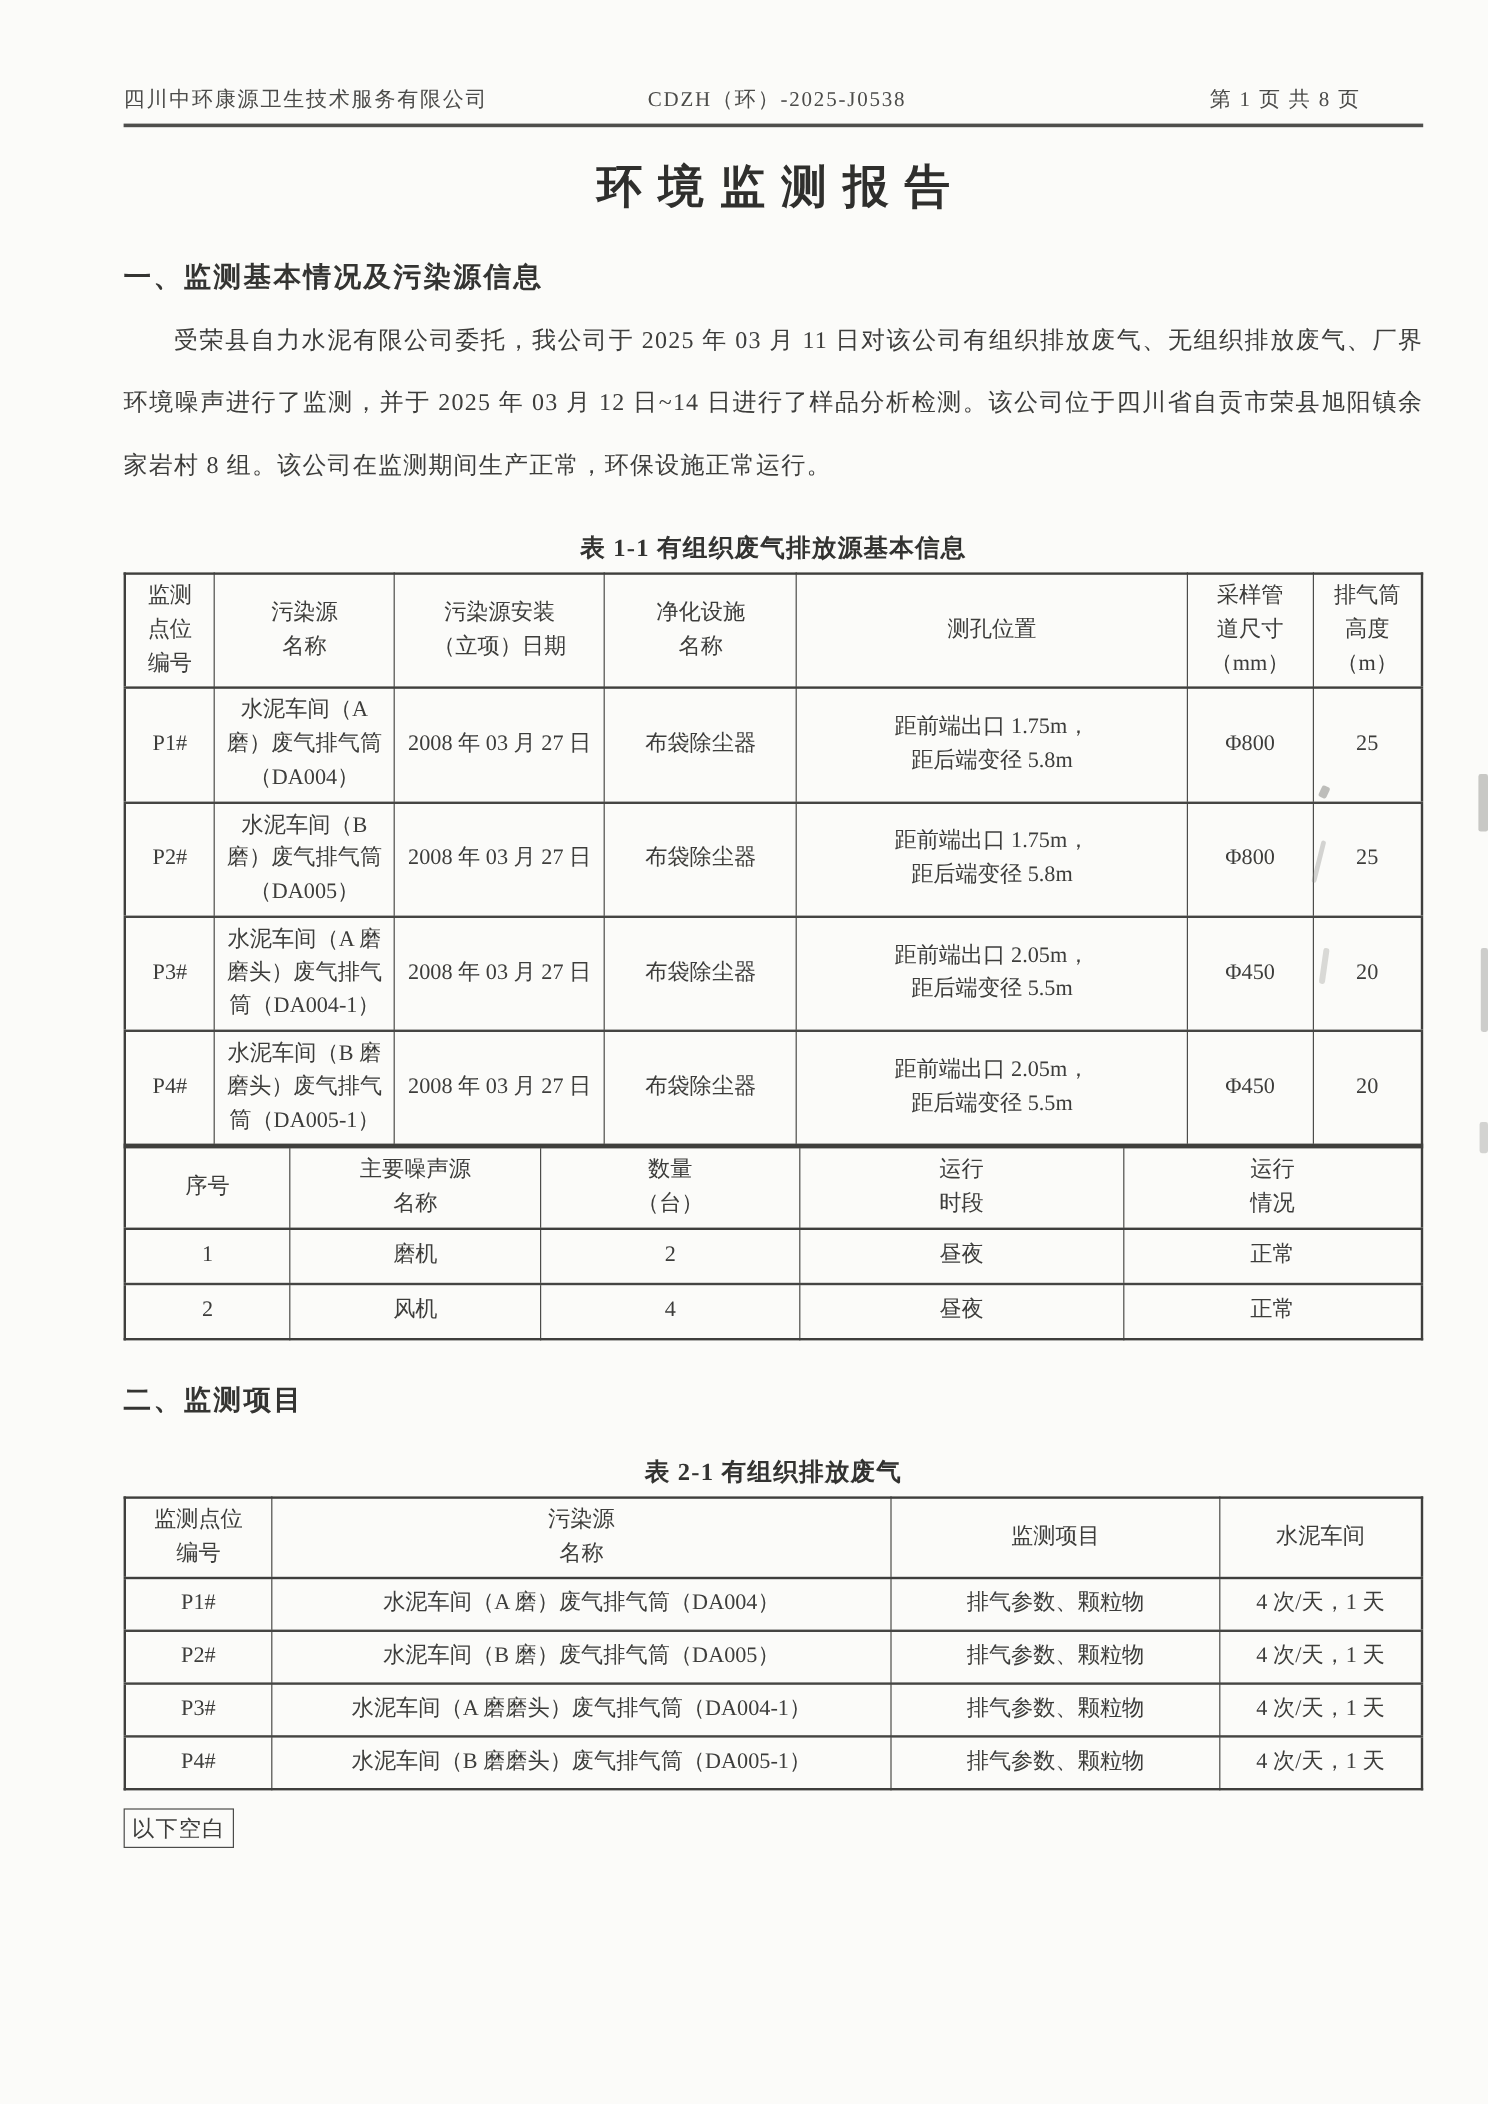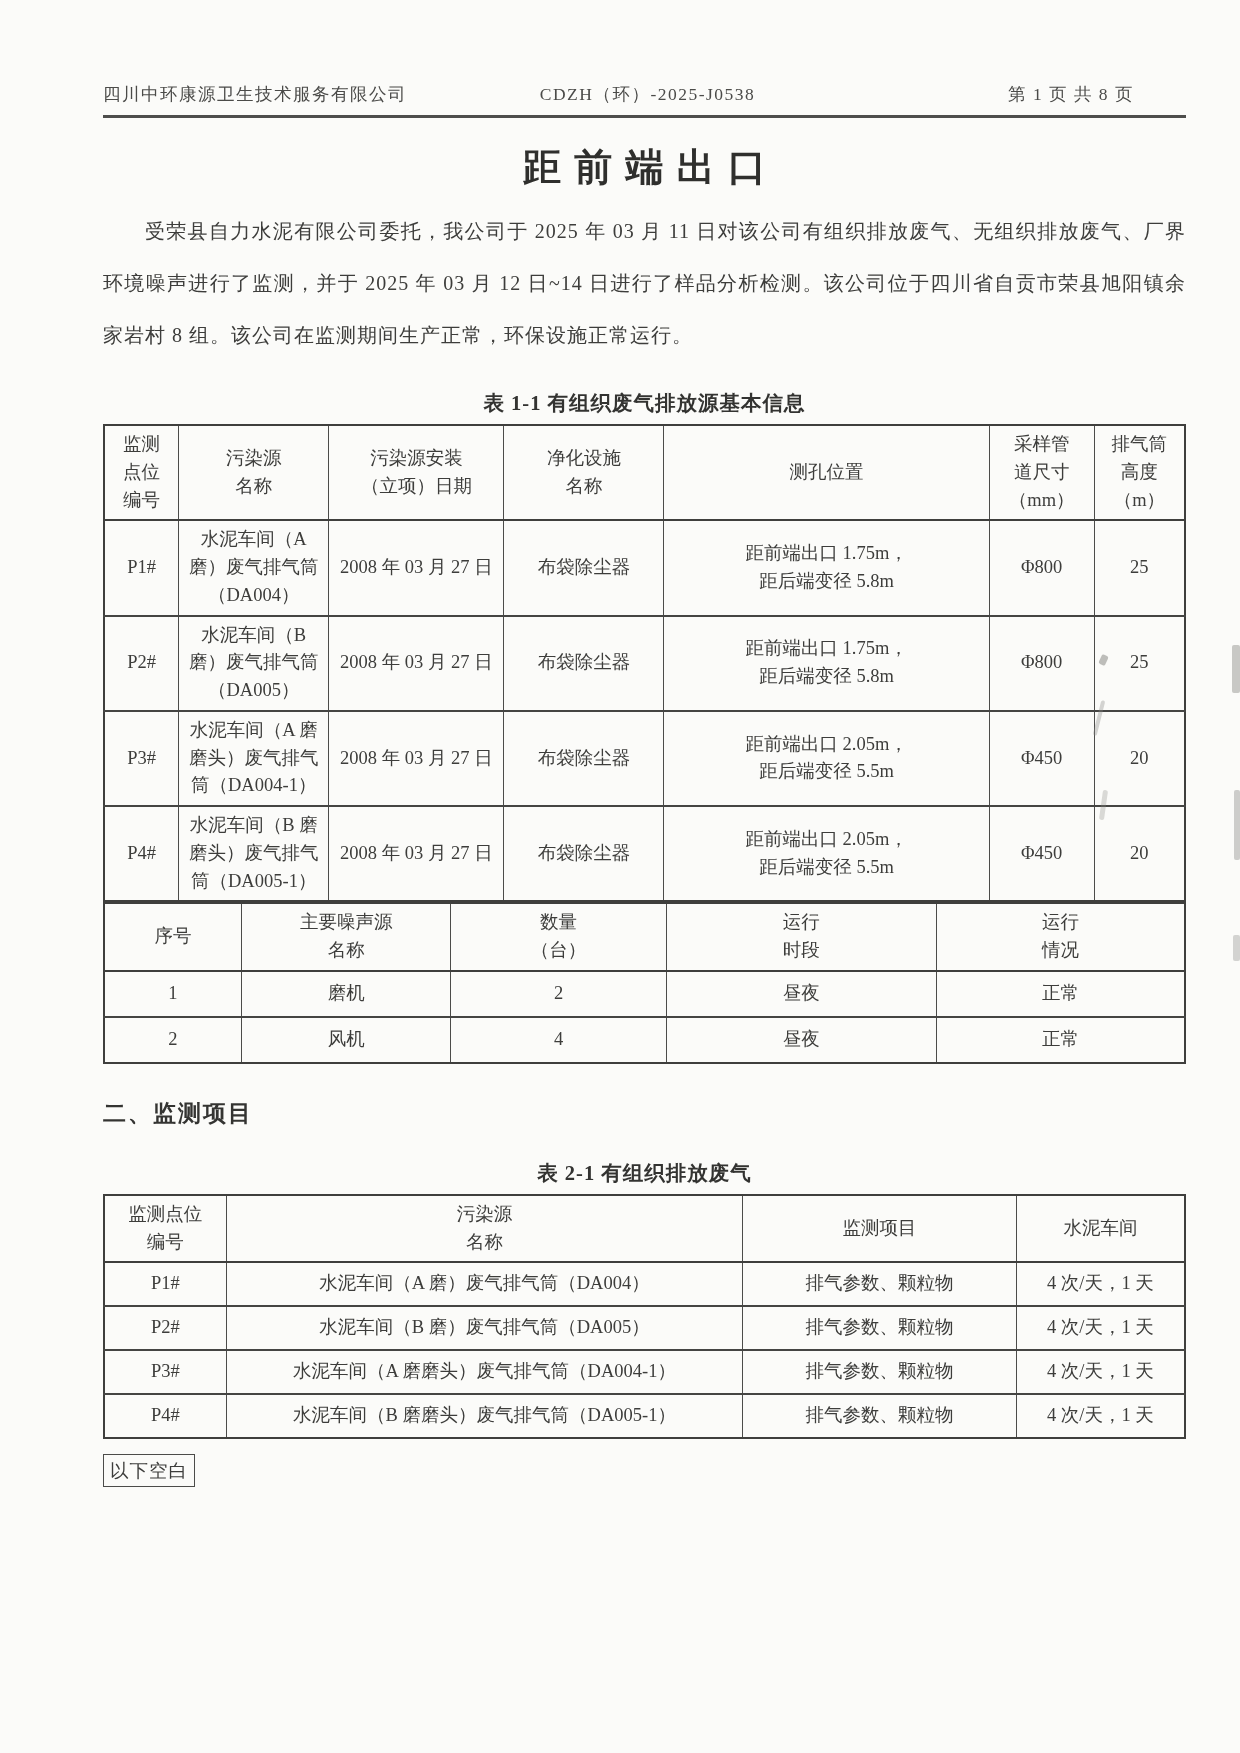--- a/index.html
+++ b/index.html
@@ -3,21 +3,21 @@
 <meta charset="utf-8">
 <style>
   html,body{margin:0;padding:0;}
   body{
     width:1240px;height:1753px;
     background:#fbfbf9;
     font-family:"Liberation Serif","DejaVu Serif",serif;
     color:#3a3a3a;
     position:relative;overflow:hidden;
   }
-  .page{position:absolute;left:103px;top:12px;width:1083px;}
+  .page{position:absolute;left:103px;top:0;width:1083px;}
 
   
   .hdr{
     display:flex;justify-content:space-between;align-items:flex-end;
     padding-top:70px;padding-bottom:9px;
     border-bottom:3px solid #4e4e4c;
     font-size:17.5px;color:#4b4b49;letter-spacing:1.5px;
   }
   .hdr .pg{margin-right:52px;}
   .hdr .no{margin-right:120px;}
@@ -84,22 +84,23 @@
 <body>
 
 <div class="page">
 
   <div class="hdr">
     <span>四川中环康源卫生技术服务有限公司</span>
     <span class="no">CDZH（环）-2025-J0538</span>
     <span class="pg">第 1 页 共 8 页</span>
   </div>
 
-  <h1 class="title">距前端出口</h1>
-
+  <h1 class="title">环境监测报告</h1>
+
+  <h2 class="sec">一、监测基本情况及污染源信息</h2>
 
   <p class="intro">受荣县自力水泥有限公司委托，我公司于 2025 年 03 月 11 日对该公司有组织排放废气、无组织排放废气、厂界环境噪声进行了监测，并于 2025 年 03 月 12 日~14 日进行了样品分析检测。该公司位于四川省自贡市荣县旭阳镇余家岩村 8 组。该公司在监测期间生产正常，环保设施正常运行。</p>
 
   <div class="tbl-title first">表 1-1  有组织废气排放源基本信息</div>
   <table class="t11">
     <colgroup>
       <col style="width:6.9%">
         <col style="width:13.9%">
         <col style="width:16.2%">
       <col style="width:14.8%">

